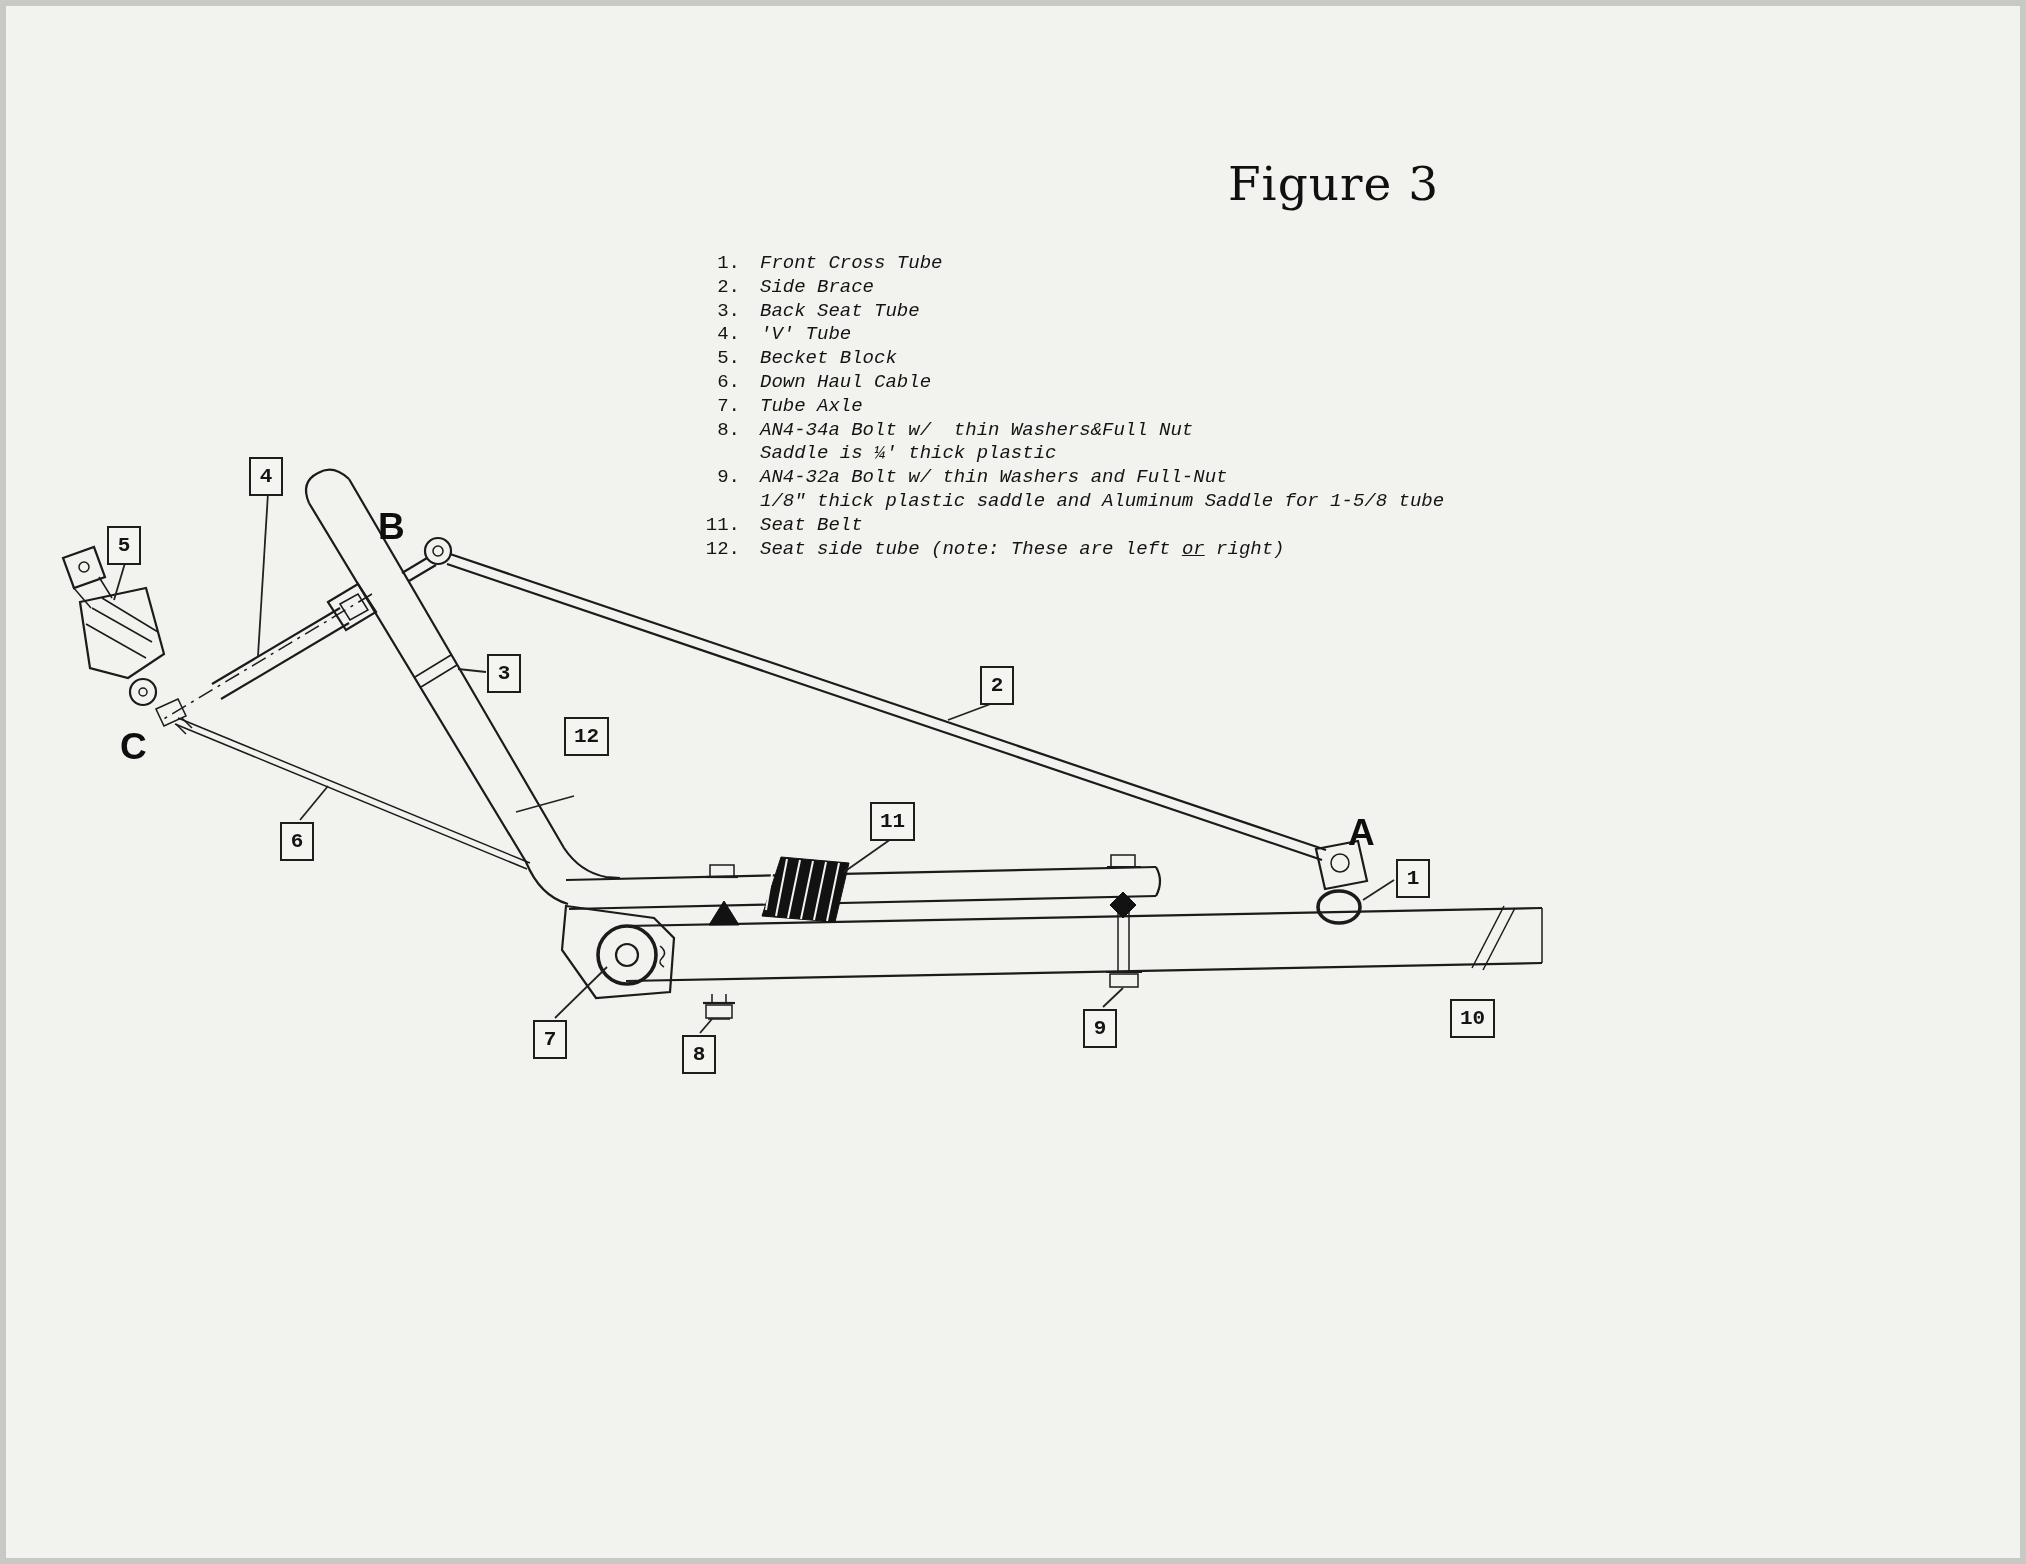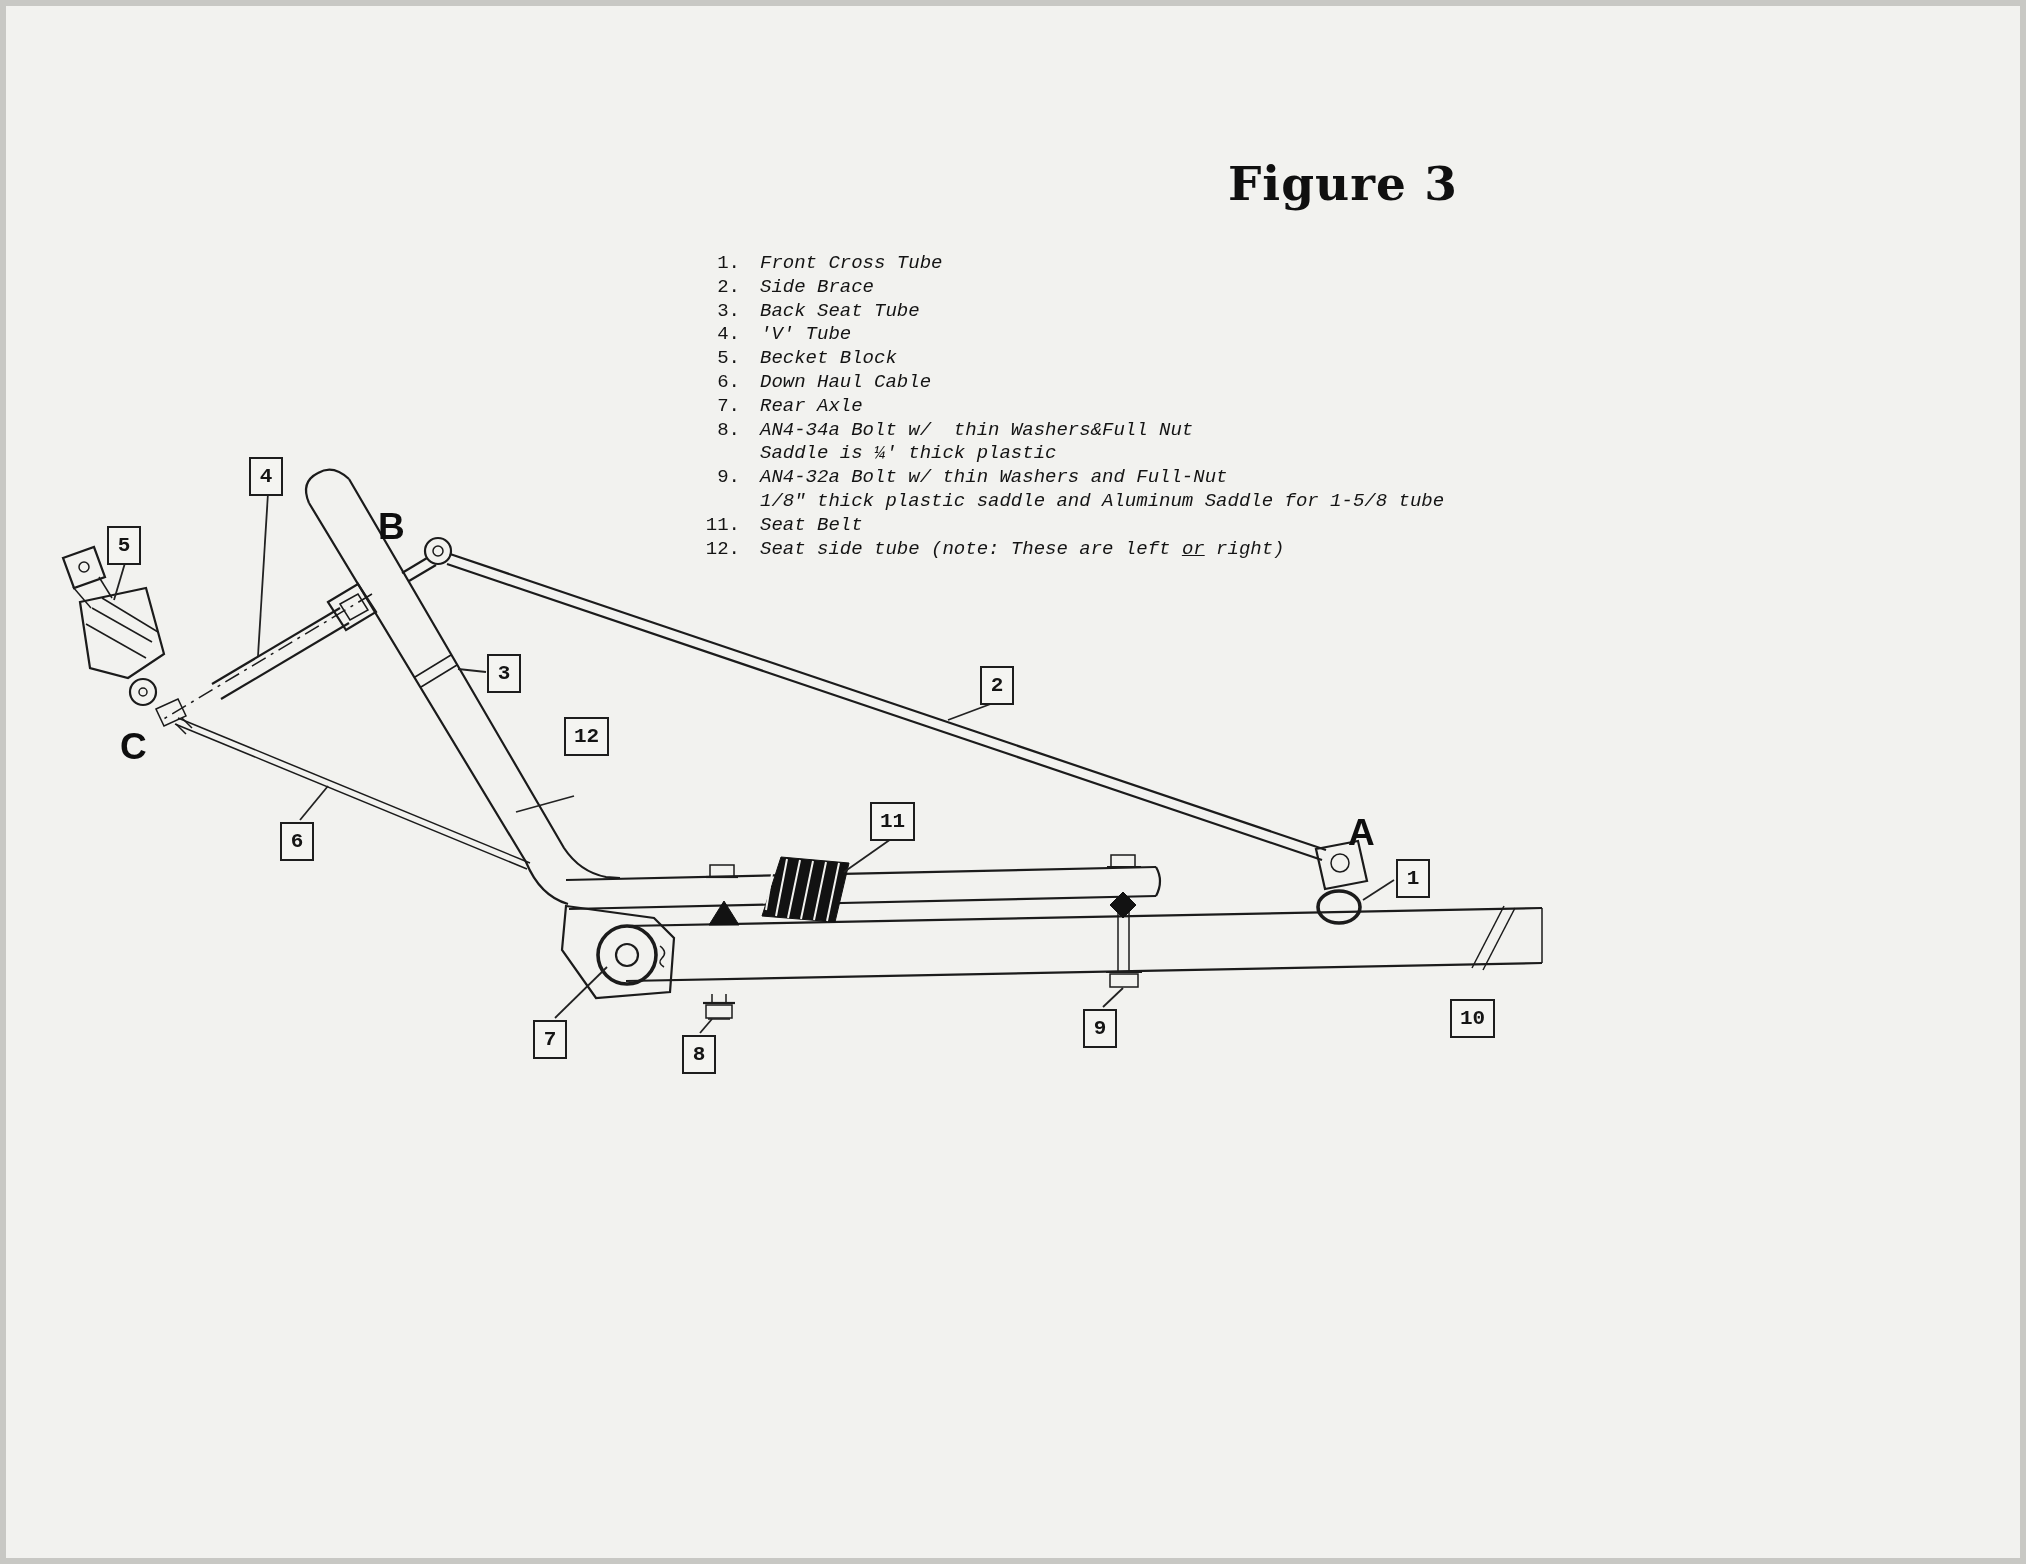--- a/index.html
+++ b/index.html
@@ -5,21 +5,21 @@
   html,body { margin:0; padding:0; background:#9a9a98; }
   .page {
     position:relative; width:2026px; height:1564px;
     background:#f2f2ef; overflow:hidden;
     border:6px solid #c8c8c4; box-sizing:border-box;
     font-family:"Liberation Mono", monospace;
     color:#161616;
   }
   .fig-title {
     position:absolute; left:1222px; top:150px;
-    font-family:"DejaVu Serif", serif; font-weight:bold;
+    font-family:"DejaVu Serif", serif; font-weight:normal;
     font-size:47px; letter-spacing:1px; color:#101010; margin:0;
   }
   .parts-list {
     position:absolute; left:694px; top:246px;
     font-size:19px; line-height:23.8px; color:#141414;
   }
   .pl-row { display:flex; }
   .pl-num { display:inline-block; width:40px; text-align:right; white-space:pre; }
   .pl-text { margin-left:20px; white-space:pre;font-style:italic; }
   .pl-text .u { text-decoration:underline; }
@@ -68,21 +68,21 @@
     <div class="pl-row">
       <span class="pl-num">5.</span>
       <span class="pl-text">Becket Block</span>
     </div>
     <div class="pl-row">
       <span class="pl-num">6.</span>
       <span class="pl-text">Down Haul Cable</span>
     </div>
     <div class="pl-row">
       <span class="pl-num">7.</span>
-      <span class="pl-text">Rear Axle</span>
+      <span class="pl-text">Tube Axle</span>
     </div>
     <div class="pl-row">
       <span class="pl-num">8.</span>
       <span class="pl-text">AN4-34a Bolt w/  thin Washers&amp;Full Nut</span>
     </div>
     <div class="pl-row">
       <span class="pl-num"></span>
       <span class="pl-text">Saddle is ¼' thick plastic</span>
     </div>
     <div class="pl-row">

